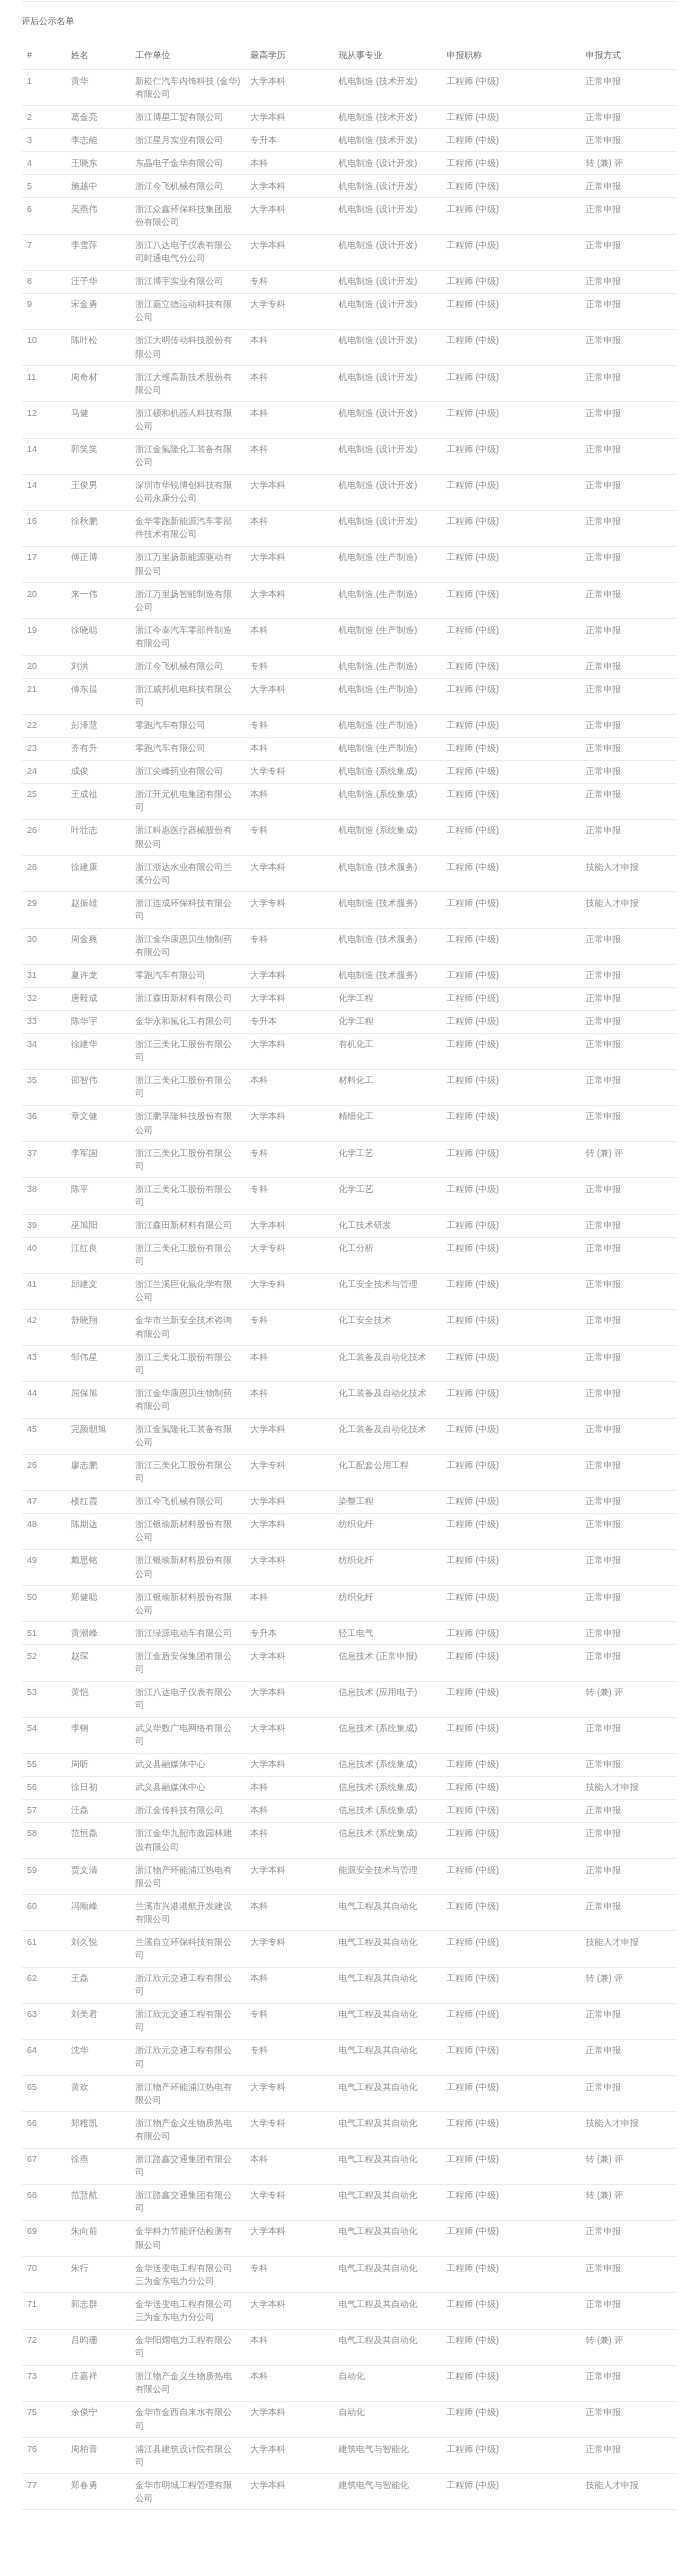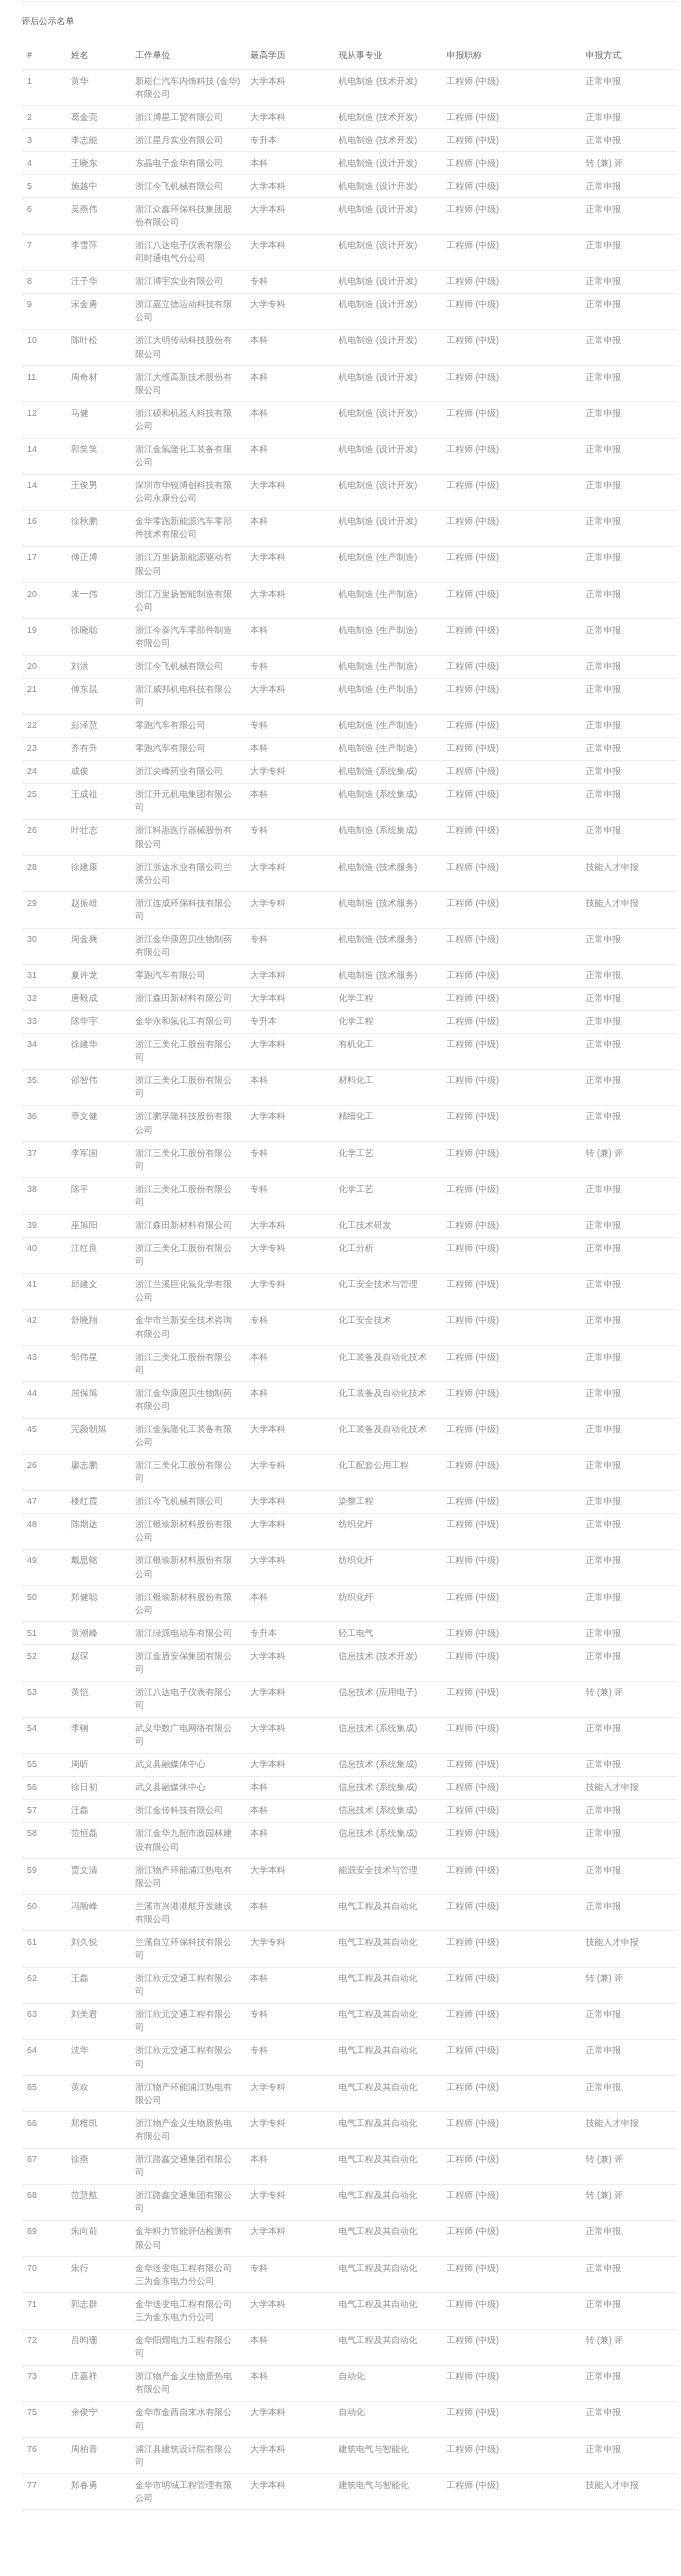--- a/index.html
+++ b/index.html
@@ -528,21 +528,21 @@
           <td>专升本</td>
           <td>轻工电气</td>
           <td>工程师 (中级)</td>
           <td>正常申报</td>
         </tr>
         <tr>
           <td>52</td>
           <td>赵琛</td>
           <td>浙江金盾安保集团有限公司</td>
           <td>大学本科</td>
-          <td>信息技术 (技术开发)</td>
+          <td>信息技术 (正常申报)</td>
           <td>工程师 (中级)</td>
           <td>正常申报</td>
         </tr>
         <tr>
           <td>53</td>
           <td>黄恺</td>
           <td>浙江八达电子仪表有限公司</td>
           <td>大学本科</td>
           <td>信息技术 (应用电子)</td>
           <td>工程师 (中级)</td>

